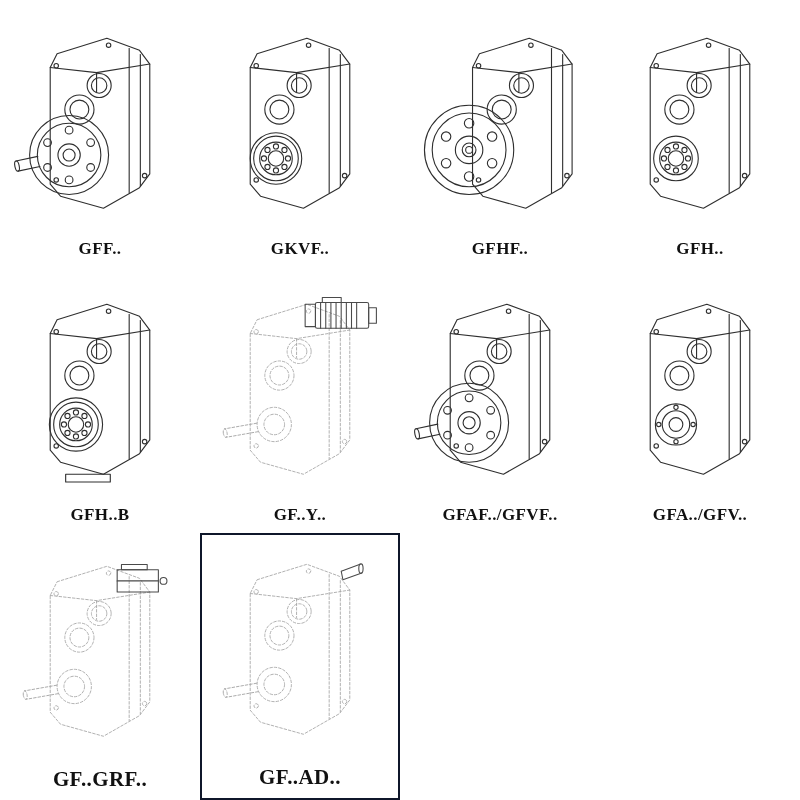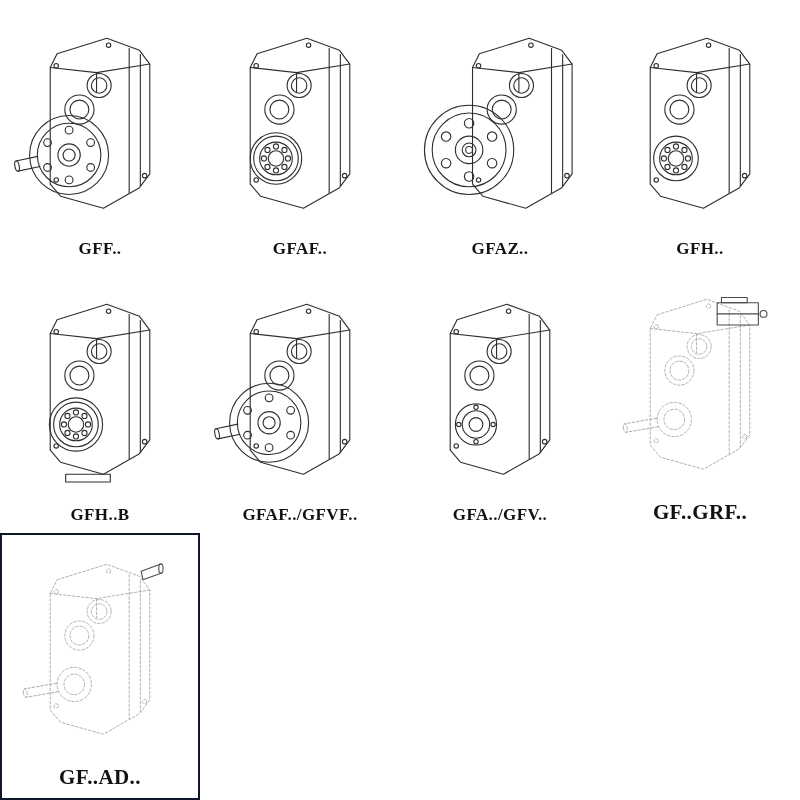--- a/index.html
+++ b/index.html
@@ -172,36 +172,36 @@
     <div class="art">
       <svg class="draw" viewBox="0 0 200 240">
         <use href="#g-housing"></use>
           <use href="#g-bores"></use>
         <g transform="translate(72,152)">
             <circle r="30"></circle>
             <use href="#g-bearing"></use>
           </g>
       </svg>
     </div>
-    <figcaption class="label">GFAF..</figcaption>
+    <figcaption class="label">GKVF..</figcaption>
   </figure>
 
   <figure class="cell">
     <div class="art">
       <svg class="draw" viewBox="0 0 200 240">
         <g transform="translate(26,0)">
             <use href="#g-housing"></use>
             <use href="#g-bores"></use>
           </g>
         <g transform="translate(64,142)">
             <use href="#g-flangeface"></use>
           </g>
       </svg>
     </div>
-    <figcaption class="label">GFAZ..</figcaption>
+    <figcaption class="label">GFHF..</figcaption>
   </figure>
 
   <figure class="cell">
     <div class="art">
       <svg class="draw" viewBox="0 0 200 240">
         <use href="#g-housing"></use>
           <use href="#g-bores"></use>
         <g transform="translate(72,152)">
             <use href="#g-bearing"></use>
           </g>
@@ -219,20 +219,33 @@
             <circle r="31"></circle>
             <use href="#g-bearing"></use>
           </g>
         <rect x="60" y="210" width="52" height="9"></rect>
       </svg>
     </div>
     <figcaption class="label">GFH..B</figcaption>
   </figure>
 
 
+  <figure class="cell">
+    <div class="art">
+      <svg class="draw" viewBox="0 0 200 240">
+        <g class="ghost">
+            <use href="#g-ghostbase"></use>
+          </g>
+        <g class="feat" transform="translate(118,10)">
+            <use href="#g-motor"></use>
+          </g>
+      </svg>
+    </div>
+    <figcaption class="label">GF..Y..</figcaption>
+  </figure>
 
   <figure class="cell">
     <div class="art">
       <svg class="draw" viewBox="0 0 200 240">
         <use href="#g-housing"></use>
           <use href="#g-bores"></use>
         <g transform="translate(64,150)">
             <use href="#g-flange"></use>
           </g>
       </svg>

